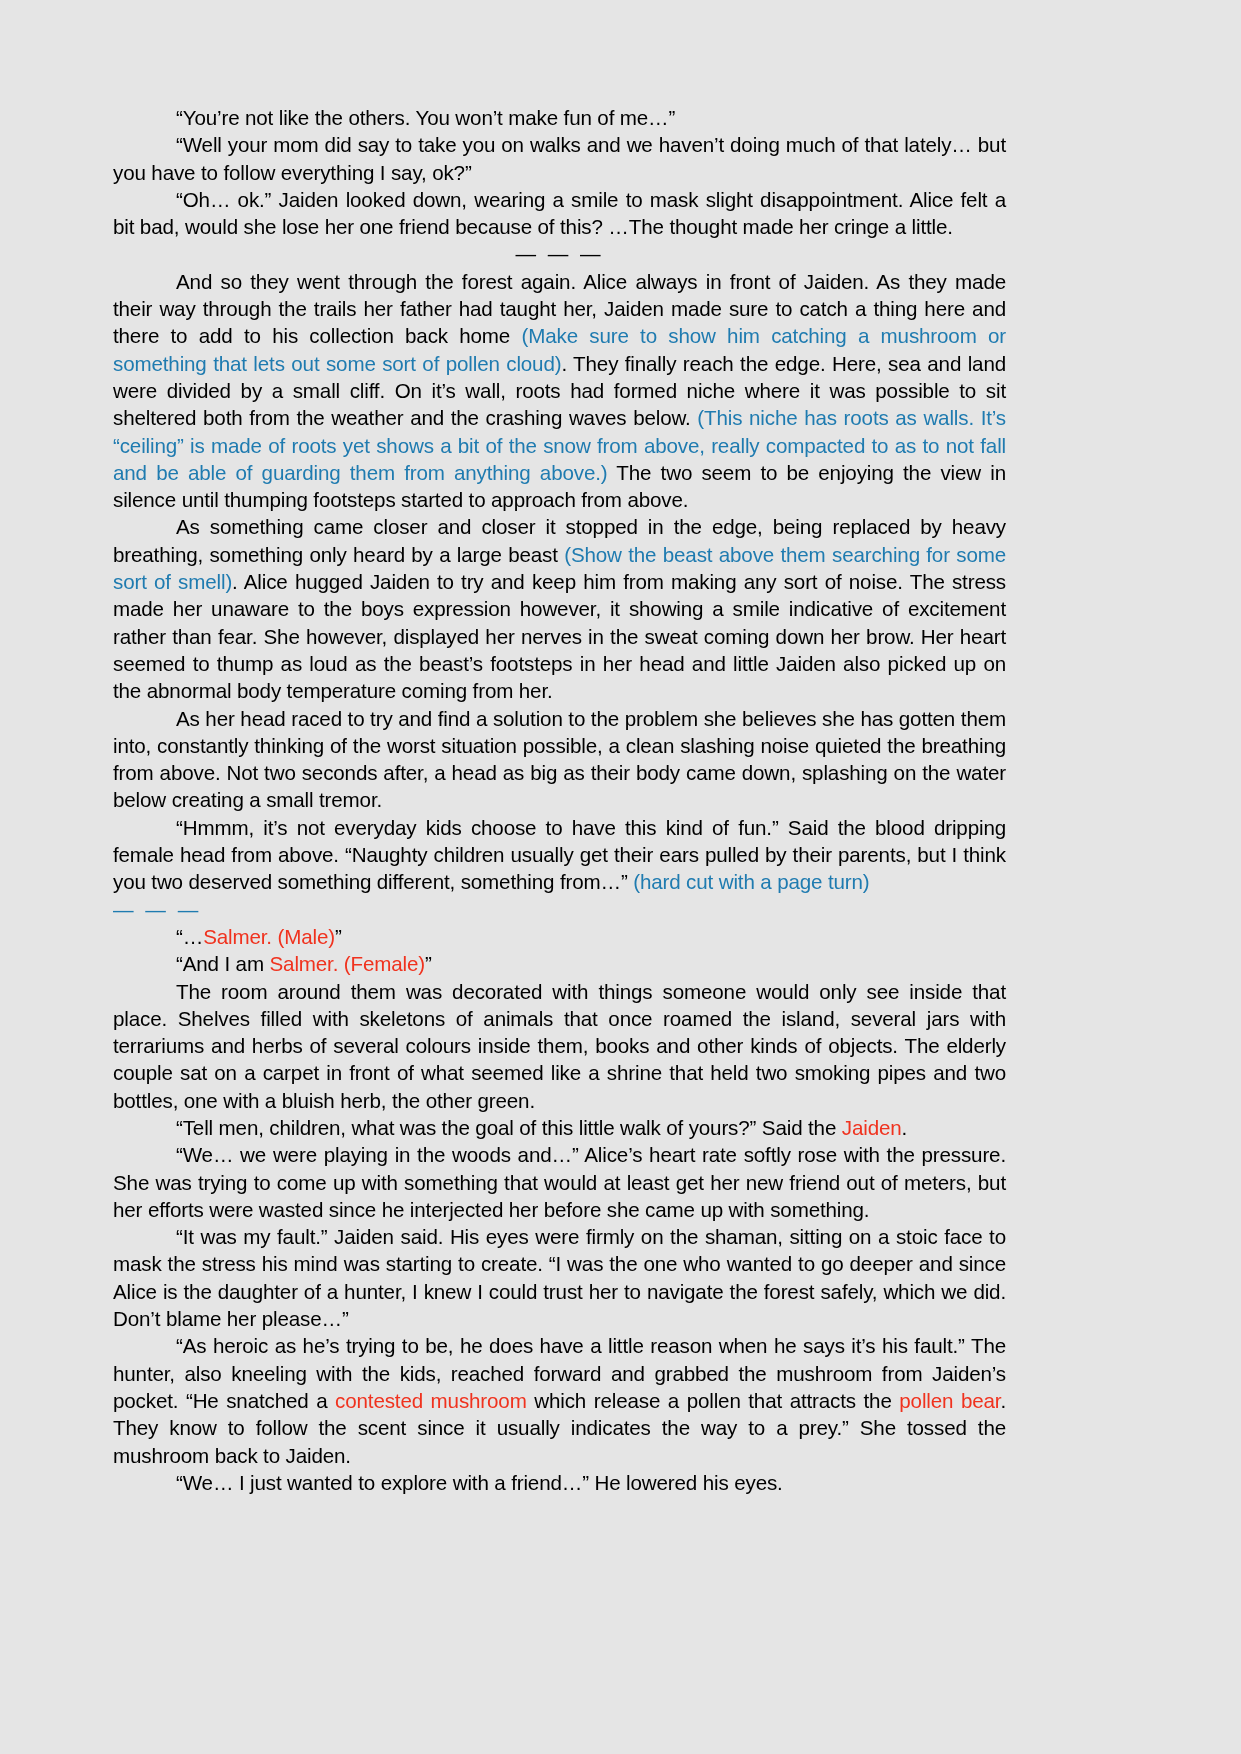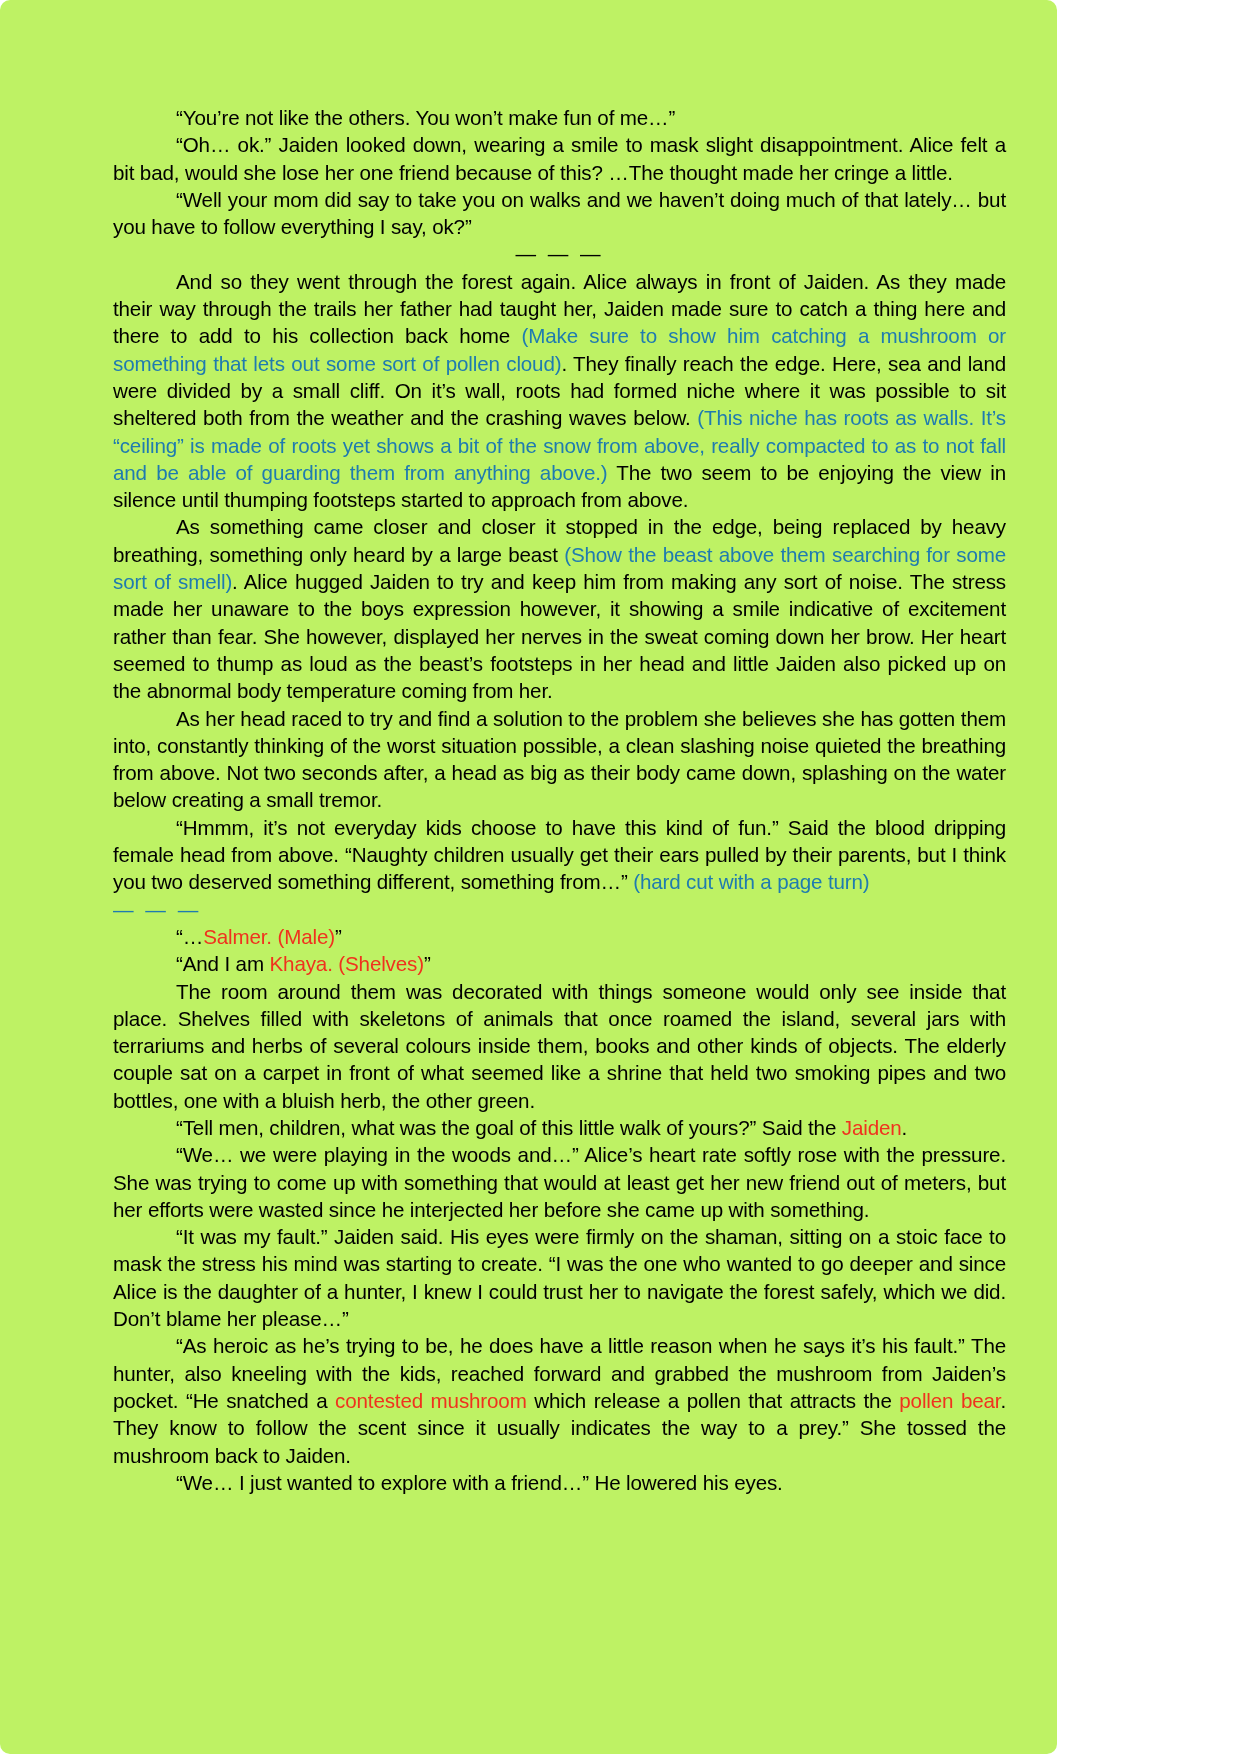--- a/index.html
+++ b/index.html
@@ -7,26 +7,25 @@
     margin: 0;
     padding: 0;
     background: #ffffff;
   }
   body {
     font-family: "Liberation Sans", sans-serif;
     color: #000000;
   }
   .page {
     position: relative;
-    width: 1057px;
+    width: 1241px;
     height: 1754px;
-    background: #bef264;
+    background: #e5e5e5;
     box-sizing: border-box;
     overflow: hidden;
-    border-radius: 10px;
   }
   .content {
     position: absolute;
     left: 113px;
     top: 104px;
     width: 893px;
   }
   p.para {
     margin: 0;
     padding: 0;
@@ -62,30 +61,30 @@
     text-align: left;
     letter-spacing: 3px;
   }
 </style>
 </head>
 <body>
 
 <div class="page">
   <div class="content" id="content-root">
       <p class="para lastline-left"><span>“You’re not like the others. You won’t make fun of me…”</span></p>
+      <p class="para"><span>“Well your mom did say to take you on walks and we haven’t doing much of that lately… but you have to follow everything I say, ok?”</span></p>
       <p class="para"><span>“Oh… ok.” Jaiden looked down, wearing a smile to mask slight disappointment. Alice felt a bit bad, would she lose her one friend because of this? …The thought made her cringe a little.</span></p>
-      <p class="para"><span>“Well your mom did say to take you on walks and we haven’t doing much of that lately… but you have to follow everything I say, ok?”</span></p>
       <div class="sep">— — —</div>
       <p class="para"><span>And so they went through the forest again. Alice always in front of Jaiden. As they made their way through the trails her father had taught her, Jaiden made sure to catch a thing here and there to add to his collection back home </span><span class="note">(Make sure to show him catching a mushroom or something that lets out some sort of pollen cloud)</span><span>. They finally reach the edge. Here, sea and land were divided by a small cliff. On it’s wall, roots had formed niche where it was possible to sit sheltered both from the weather and the crashing waves below. </span><span class="note">(This niche has roots as walls. It’s “ceiling” is made of roots yet shows a bit of the snow from above, really compacted to as to not fall and be able of guarding them from anything above.)</span><span> The two seem to be enjoying the view in silence until thumping footsteps started to approach from above.</span></p>
       <p class="para"><span>As something came closer and closer it stopped in the edge, being replaced by heavy breathing, something only heard by a large beast </span><span class="note">(Show the beast above them searching for some sort of smell)</span><span>. Alice hugged Jaiden to try and keep him from making any sort of noise. The stress made her unaware to the boys expression however, it showing a smile indicative of excitement rather than fear. She however, displayed her nerves in the sweat coming down her brow. Her heart seemed to thump as loud as the beast’s footsteps in her head and little Jaiden also picked up on the abnormal body temperature coming from her.</span></p>
       <p class="para"><span>As her head raced to try and find a solution to the problem she believes she has gotten them into, constantly thinking of the worst situation possible, a clean slashing noise quieted the breathing from above. Not two seconds after, a head as big as their body came down, splashing on the water below creating a small tremor.</span></p>
       <p class="para"><span>“Hmmm, it’s not everyday kids choose to have this kind of fun.” Said the blood dripping female head from above. “Naughty children usually get their ears pulled by their parents, but I think you two deserved something different, something from…” </span><span class="note">(hard cut with a page turn)</span></p>
       <div class="sep blue">— — —</div>
       <p class="para lastline-left"><span>“…</span><span class="term">Salmer. (Male)</span><span>”</span></p>
-      <p class="para lastline-left"><span>“And I am </span><span class="term">Khaya. (Shelves)</span><span>”</span></p>
+      <p class="para lastline-left"><span>“And I am </span><span class="term">Salmer. (Female)</span><span>”</span></p>
       <p class="para"><span>The room around them was decorated with things someone would only see inside that place. Shelves filled with skeletons of animals that once roamed the island, several jars with terrariums and herbs of several colours inside them, books and other kinds of objects. The elderly couple sat on a carpet in front of what seemed like a shrine that held two smoking pipes and two bottles, one with a bluish herb, the other green.</span></p>
       <p class="para lastline-left"><span>“Tell men, children, what was the goal of this little walk of yours?” Said the </span><span class="term">Jaiden</span><span>.</span></p>
       <p class="para"><span>“We… we were playing in the woods and…” Alice’s heart rate softly rose with the pressure. She was trying to come up with something that would at least get her new friend out of meters, but her efforts were wasted since he interjected her before she came up with something.</span></p>
       <p class="para"><span>“It was my fault.” Jaiden said. His eyes were firmly on the shaman, sitting on a stoic face to mask the stress his mind was starting to create. “I was the one who wanted to go deeper and since Alice is the daughter of a hunter, I knew I could trust her to navigate the forest safely, which we did. Don’t blame her please…”</span></p>
       <p class="para"><span>“As heroic as he’s trying to be, he does have a little reason when he says it’s his fault.” The hunter, also kneeling with the kids, reached forward and grabbed the mushroom from Jaiden’s pocket. “He snatched a </span><span class="term">contested mushroom</span><span> which release a pollen that attracts the </span><span class="term">pollen bear</span><span>. They know to follow the scent since it usually indicates the way to a prey.” She tossed the mushroom back to Jaiden.</span></p>
       <p class="para lastline-left"><span>“We… I just wanted to explore with a friend…” He lowered his eyes.</span></p>
     </div>
 </div>
 
 </body></html>

